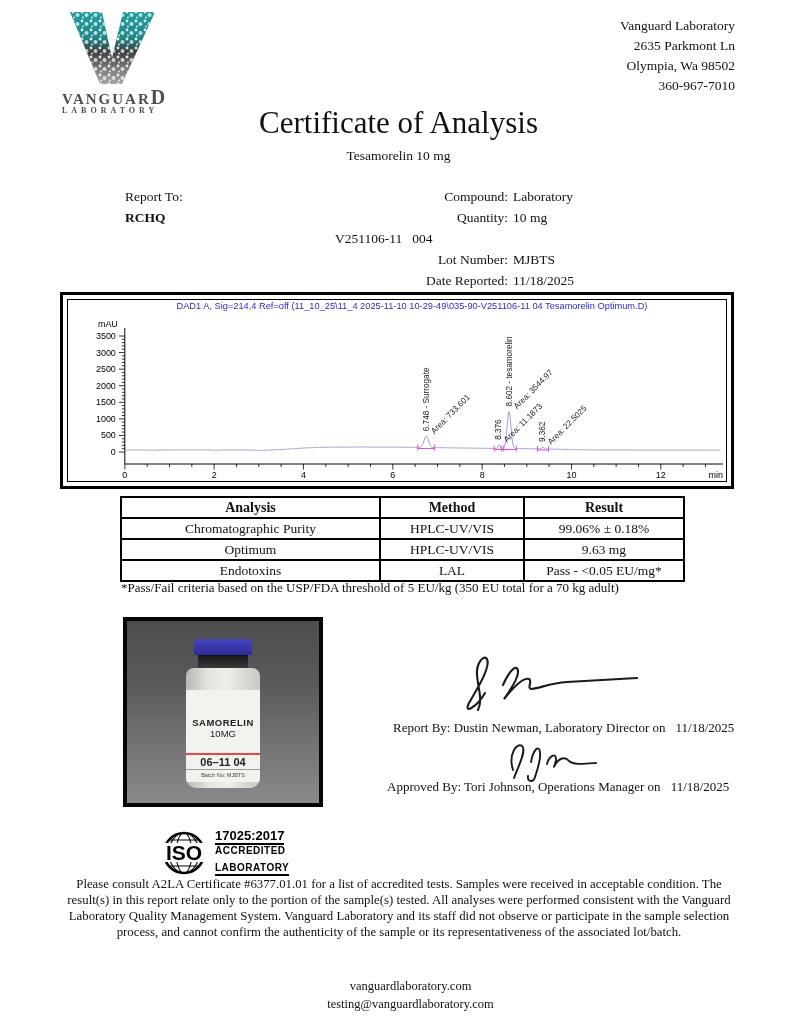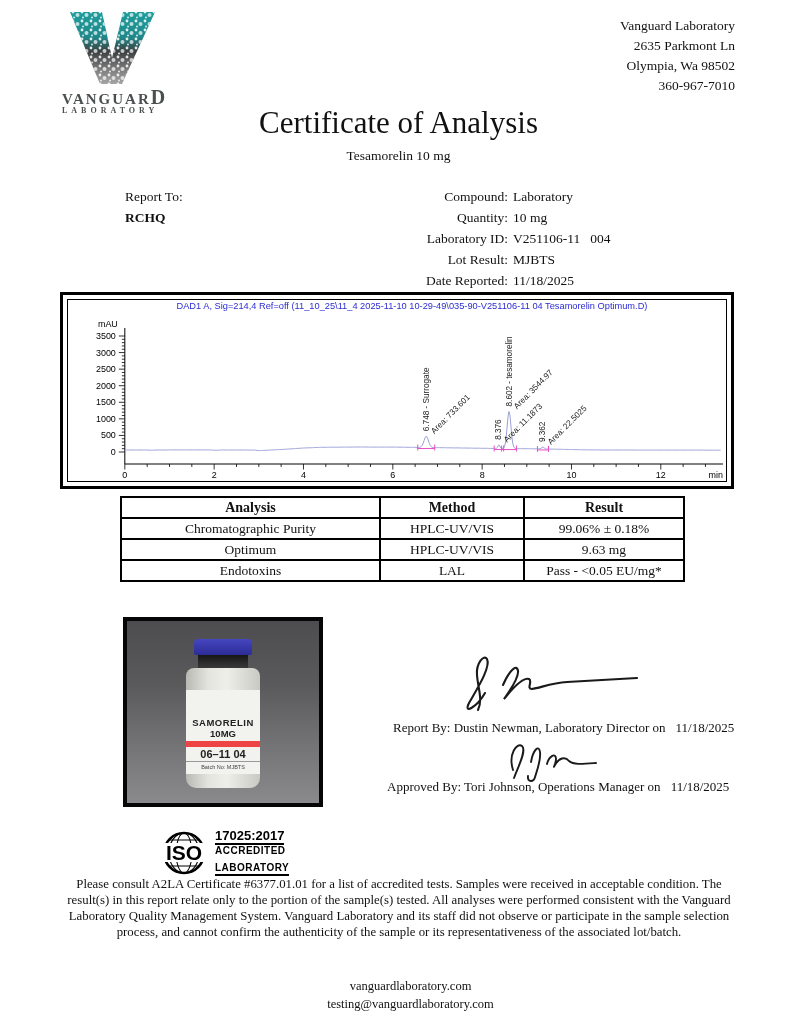--- a/index.html
+++ b/index.html
@@ -43,21 +43,21 @@
               border:4px solid #060606;box-sizing:border-box;
               background:linear-gradient(180deg,#4d4d4f 0%,#5a5a5c 35%,#757577 70%,#8a8a8c 100%);}
   .vial{position:absolute;left:50%;top:18px;transform:translateX(-50%);width:74px;}
   .vial-cap{width:58px;height:16px;margin:0 auto;background:linear-gradient(180deg,#4646c0,#2c2c96);border-radius:4px 4px 2px 2px;}
   .vial-crimp{width:50px;height:13px;margin:0 auto;background:linear-gradient(180deg,#161616,#3a3a3a);}
   .vial-body{width:74px;height:120px;background:linear-gradient(90deg,#b9b9b3,#e4e4de 30%,#efefe9 55%,#c9c9c3);
              border-radius:8px 8px 10px 10px;position:relative;overflow:hidden;}
   .vial-label{position:absolute;left:0;top:22px;width:100%;background:#f2f2ee;color:#222;
               font-family:"Liberation Sans",sans-serif;text-align:center;padding:3px 0 4px;}
   .vl-0{font-size:9.5px;font-weight:bold;letter-spacing:.5px;margin-top:24px;}
-  .vl-1{font-size:9.5px;font-weight:bold;border-bottom:6px solid #ef4444;padding-bottom:2px;}
+  .vl-1{font-size:9.5px;font-weight:normal;border-bottom:2px solid #ef4444;padding-bottom:14px;}
   .vl-2{font-size:11px;font-weight:bold;border-bottom:1px solid #999;padding:1px 0;}
   .vl-3{font-size:5.5px;color:#444;padding-top:2px;}
 
   
   .sig1{position:absolute;left:455px;top:653px;}
   .sig2{position:absolute;left:493px;top:740px;}
   .sign-line{position:absolute;font-size:13px;white-space:nowrap;}
   .line1{left:393px;top:720px;}
   .line2{left:387px;top:779px;}
   .sign-date{margin-left:10px;}
@@ -120,25 +120,24 @@
   <div class="info-block">
     <div class="info-row">
       <span class="info-label">Compound:</span>
       <span class="info-value">Laboratory</span>
     </div>
     <div class="info-row">
       <span class="info-label">Quantity:</span>
       <span class="info-value">10 mg</span>
     </div>
     <div class="info-row">
-      <span class="info-label">Laboratory ID:</span>
       <span class="info-value">V251106-11   004</span>
     </div>
     <div class="info-row">
-      <span class="info-label">Lot Result:</span>
+      <span class="info-label">Lot Number:</span>
       <span class="info-value">MJBTS</span>
     </div>
     <div class="info-row">
       <span class="info-label">Date Reported:</span>
       <span class="info-value">11/18/2025</span>
     </div>
   </div>
 
   <div class="chart-outer">
     <div class="chart-inner">
@@ -268,20 +267,21 @@
       <td>HPLC-UV/VIS</td>
       <td>9.63 mg</td>
     </tr>
     <tr>
       <td>Endotoxins</td>
       <td>LAL</td>
       <td>Pass - &lt;0.05 EU/mg*</td>
     </tr>
   </tbody>
     </table>
+  <div class="footnote">*Pass/Fail criteria based on the USP/FDA threshold of 5 EU/kg (350 EU total for a 70 kg adult)</div>
 
   <div class="vial-photo">
     <div class="vial">
       <div class="vial-cap"></div>
       <div class="vial-crimp"></div>
       <div class="vial-body">
         <div class="vial-label">
           <div class="vl-0">SAMORELIN</div>
           <div class="vl-1">10MG</div>
           <div class="vl-2">06–11 04</div>

